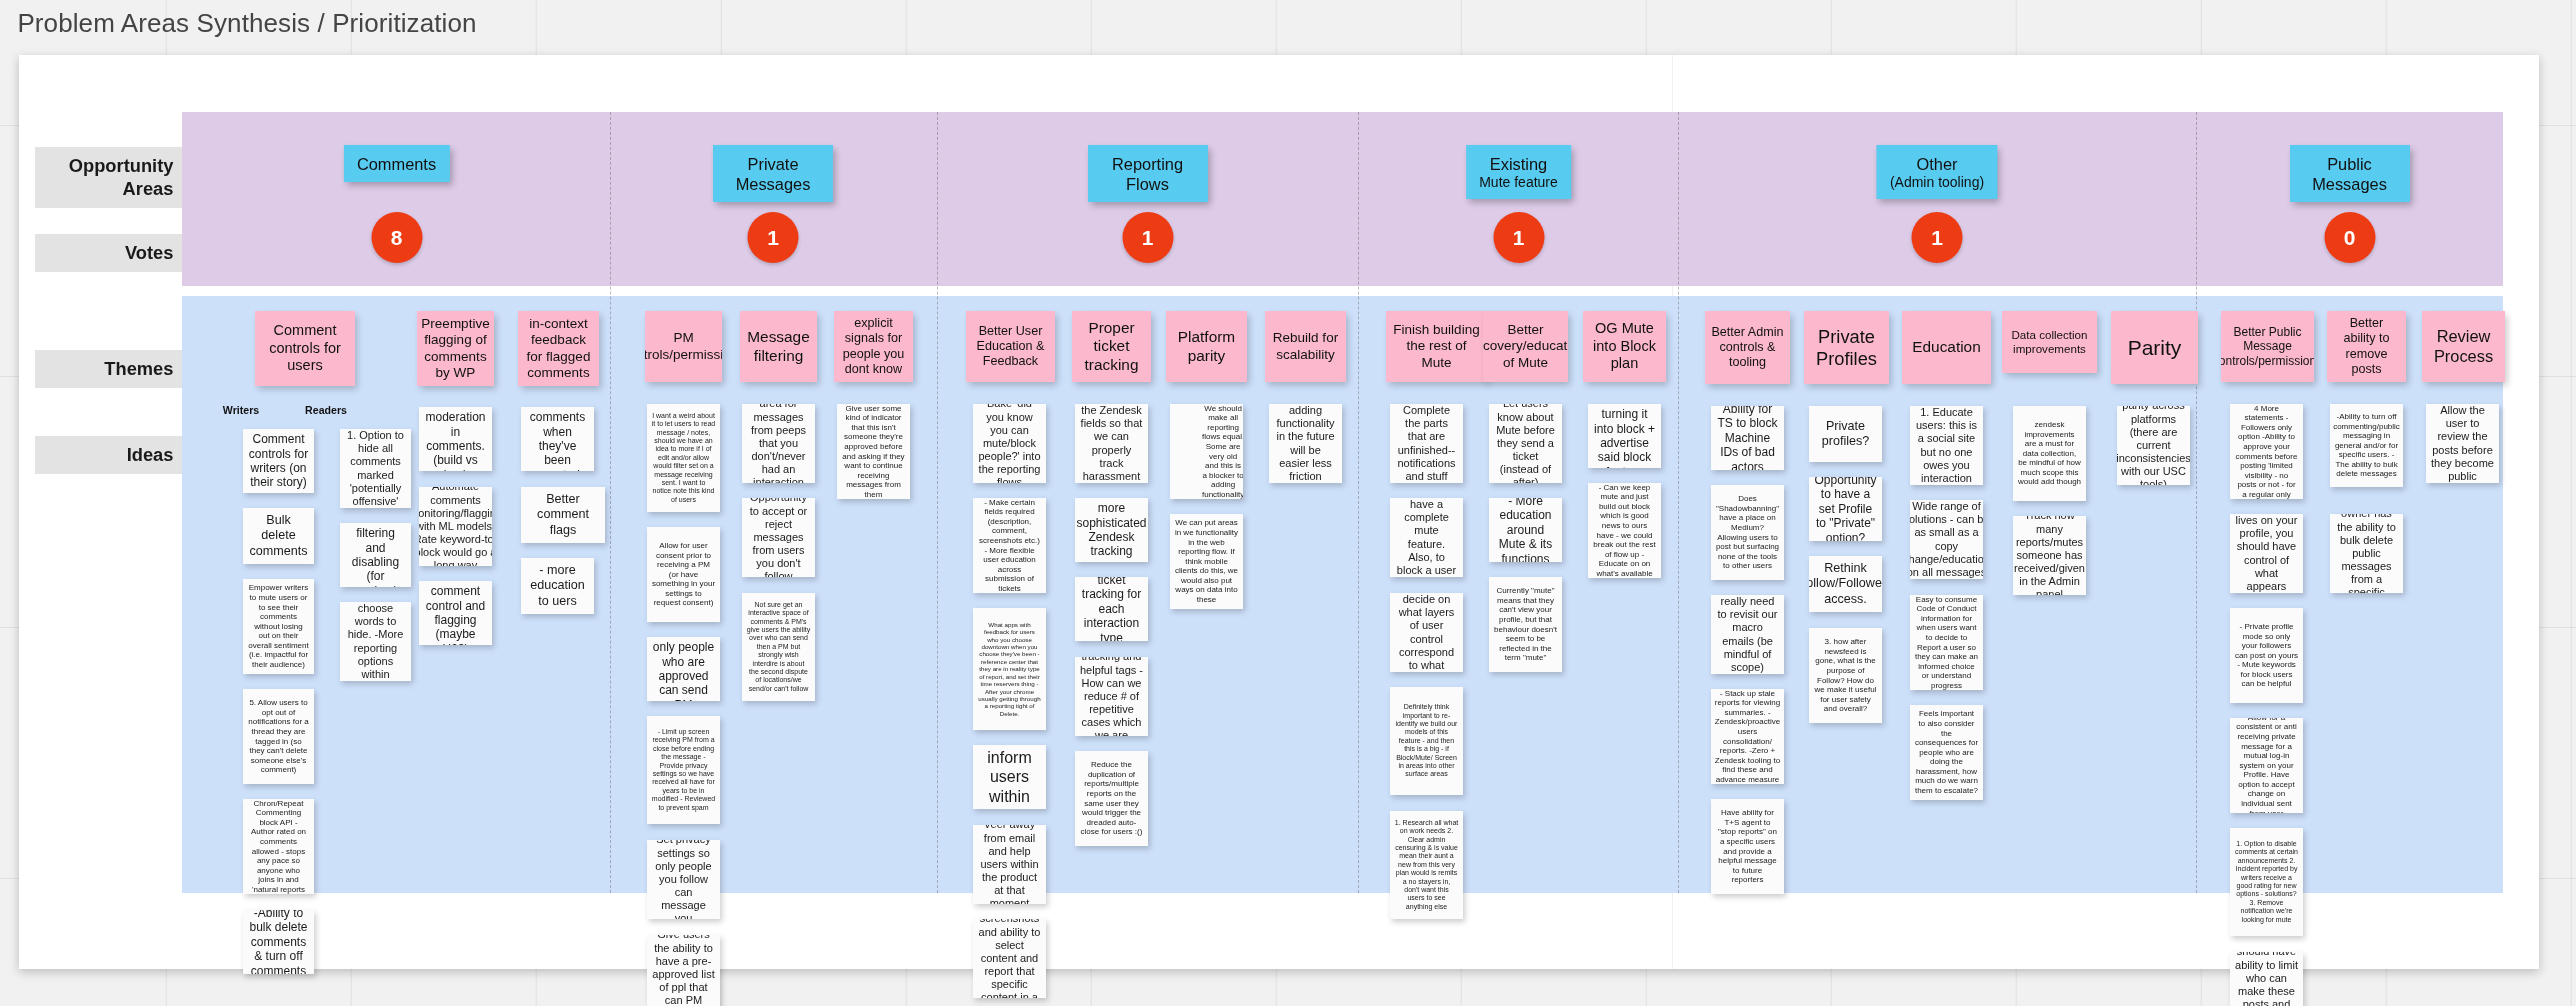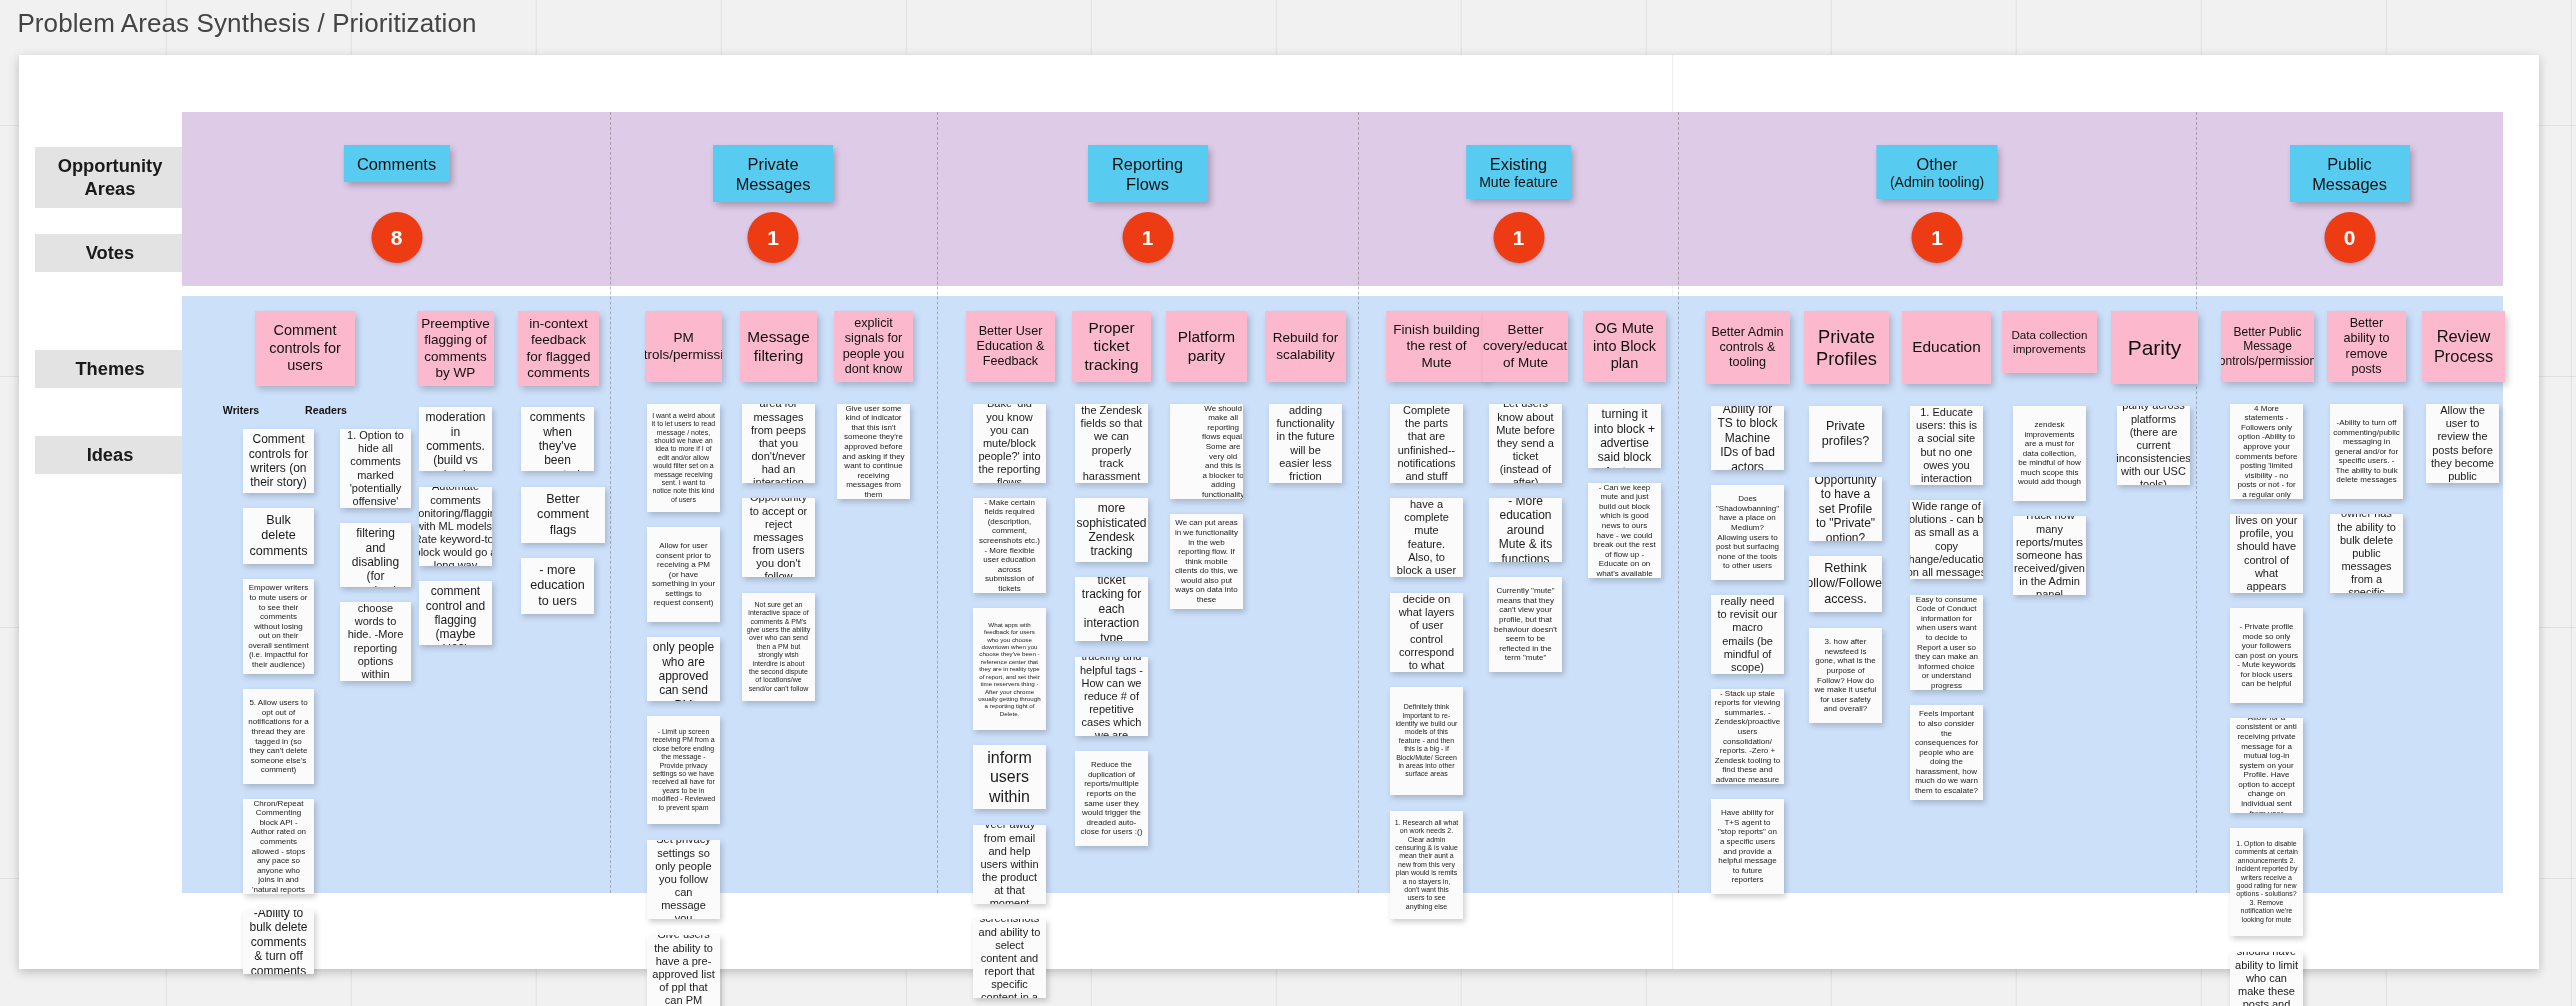--- a/index.html
+++ b/index.html
@@ -55,21 +55,21 @@
     background: rgba(0,0,0,0.06);
   }
 
   
   .row-label {
     position: absolute;
     background: #e3e3e3;
     color: #1a1a1a;
     font-weight: bold;
     font-size: 18.3px;
-    text-align: center;
+    text-align: right;
     padding: 6.8px 11.6px 7.7px 11.6px;
     box-sizing: border-box;
     line-height: 1.28;
   }
   #lbl-opportunity { left: 35px;  top: 147px; width: 150px; }
   #lbl-votes       { left: 35px;  top: 234px; width: 150px; }
   #lbl-themes      { left: 35px;  top: 350px; width: 150px; }
   #lbl-ideas       { left: 35px;  top: 436px; width: 150px; }
 
   
@@ -329,20 +329,20 @@
         <div class="vote-badge">0</div>
       </div>
       <div class="theme" style="left: 2221px; top: 311px; width: 93px; height: 71px; font-size: 12px;">Better Public Message controls/permissions</div>
       <div class="idea" style="font-size: 8px; left: 2230px; top: 404px; width: 73px; height: 95px;">4 More statements - Followers only option -Ability to approve your comments before posting 'limited visibility - no posts or not - for a regular only</div>
       <div class="idea" style="font-size: 11px; left: 2230px; top: 514px; width: 73px; height: 79px;">Since this lives on your profile, you should have control of what appears here.</div>
       <div class="idea" style="font-size: 8px; left: 2230px; top: 608px; width: 73px; height: 95px;">- Private profile mode so only your followers can post on yours - Mute keywords for block users can be helpful</div>
       <div class="idea" style="font-size: 8px; left: 2230px; top: 718px; width: 73px; height: 95px;">Allow for a consistent or anti receiving private message for a mutual log-in system on your Profile. Have option to accept change on individual sent from user</div>
       <div class="idea" style="font-size: 7px; left: 2230px; top: 828px; width: 73px; height: 108px;">1. Option to disable comments at certain announcements 2. Incident reported by writers receive a good rating for new options - solutions? 3. Remove notification we're looking for mute</div>
       <div class="idea" style="font-size: 11px; left: 2230px; top: 952px; width: 73px; height: 79px;">Users should have ability to limit who can make these posts and maybe even remove these posts?</div>
       <div class="theme" style="left: 2327px; top: 311px; width: 79px; height: 71px; font-size: 12.6px;">Better ability to remove posts</div>
-      <div class="idea" style="font-size: 8px; left: 2330px; top: 404px; width: 73px; height: 95px;">-Ability to turn off commenting/public messaging in general and/or for specific users. -The ability to bulk delete messages</div>
+      <div class="idea" style="font-size: 8px; left: 2330px; top: 404px; width: 73px; height: 83px;">-Ability to turn off commenting/public messaging in general and/or for specific users. -The ability to bulk delete messages</div>
       <div class="idea" style="font-size: 11px; left: 2330px; top: 514px; width: 73px; height: 79px;">Account owner has the ability to bulk delete public messages from a specific users</div>
       <div class="theme" style="left: 2422px; top: 311px; width: 83px; height: 71px; font-size: 16.4px;">Review Process</div>
       <div class="idea" style="font-size: 11px; left: 2426px; top: 404px; width: 73px; height: 79px;">Allow the user to review the posts before they become public</div>
     </div>
 
 </div>
 
 
 </body></html>

